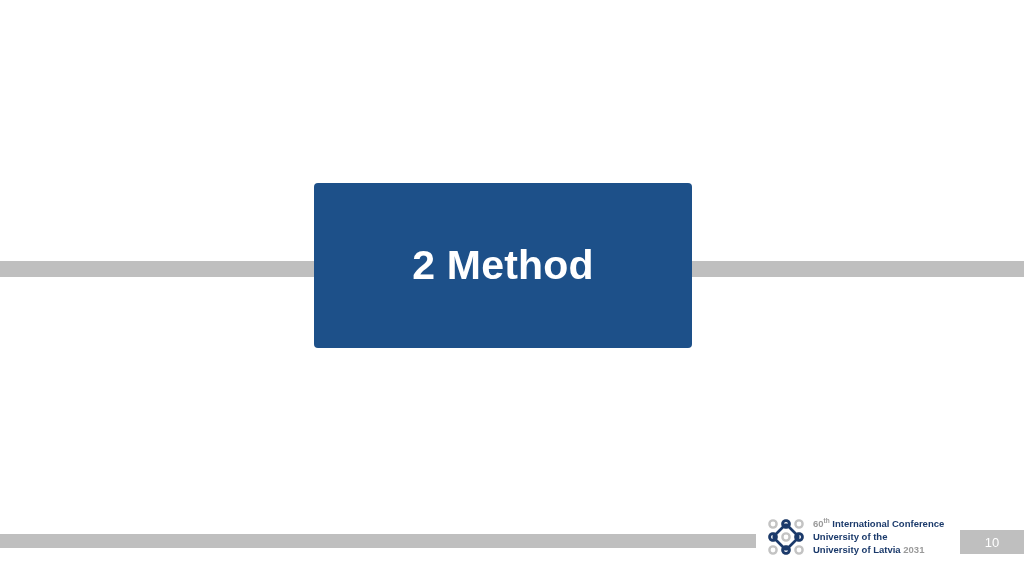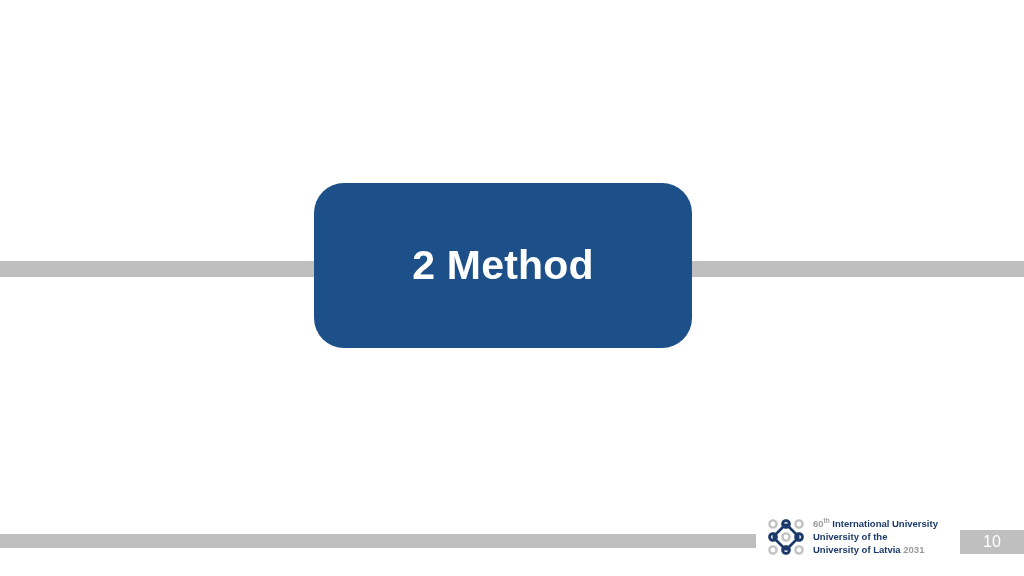--- a/index.html
+++ b/index.html
@@ -37,21 +37,21 @@
   }
 
   
   .section-card {
     position: absolute;
     left: 314px;
     top: 183px;
     width: 378px;
     height: 165px;
     background: #1d5089;
-    border-radius: 30px;
+    border-radius: 4px;
     display: flex;
     align-items: center;
     justify-content: center;
   }
   .section-card-title {
     color: #ffffff;
     font-size: 41px;
     font-weight: bold;
     letter-spacing: 0.2px;
     line-height: 1;
@@ -94,21 +94,21 @@
     top: 530px;
     width: 64px;
     height: 24px;
     background: #bfbfbf;
     display: flex;
     align-items: center;
     justify-content: center;
   }
   .page-number {
     color: #ffffff;
-    font-size: 16px;
+    font-size: 13px;
     line-height: 1;
   }
 </style>
 </head>
 <body>
 
 <div class="slide">
 
   <div class="rule-mid"></div>
 
@@ -142,21 +142,21 @@
         </g>
         <g fill="none" stroke="#1b3a6b" stroke-width="2.8">
           <circle cx="19" cy="6" r="3.4"></circle>
           <circle cx="6" cy="19" r="3.4"></circle>
           <circle cx="32" cy="19" r="3.4"></circle>
           <circle cx="19" cy="32" r="3.4"></circle>
         </g>
       </svg>
     </span>
     <span class="brand-text">
-      <span class="brand-line"><span class="brand-muted">60</span><span class="brand-muted brand-sup">th</span><span> International University</span></span>
+      <span class="brand-line"><span class="brand-muted">60</span><span class="brand-muted brand-sup">th</span><span> International Conference</span></span>
       <span class="brand-line">University of the</span>
       <span class="brand-line"><span>University of Latvia </span><span class="brand-muted">2031</span></span>
     </span>
   </div>
 
   <div class="page-badge">
     <span class="page-number">10</span>
   </div>
 
 </div>

